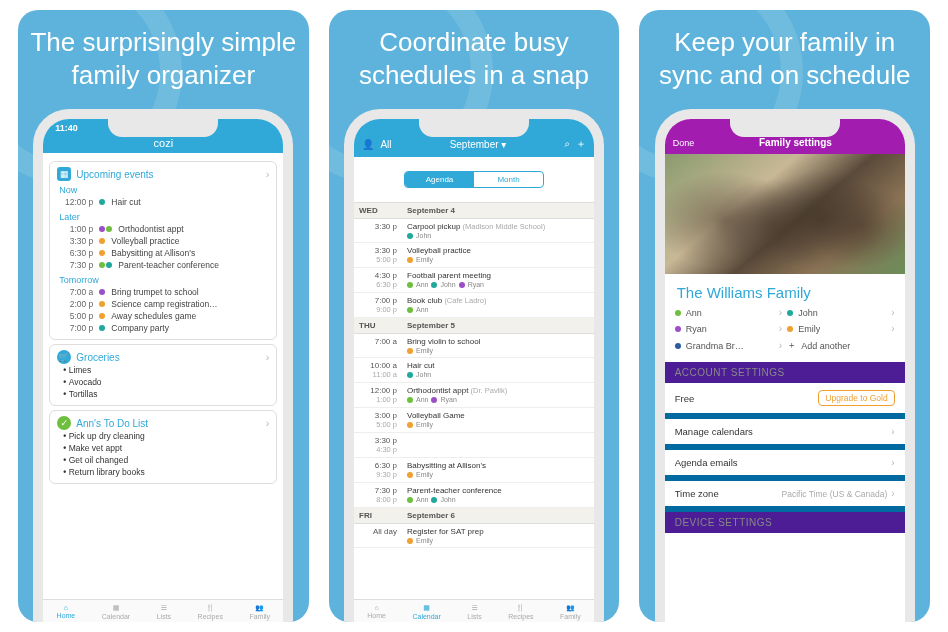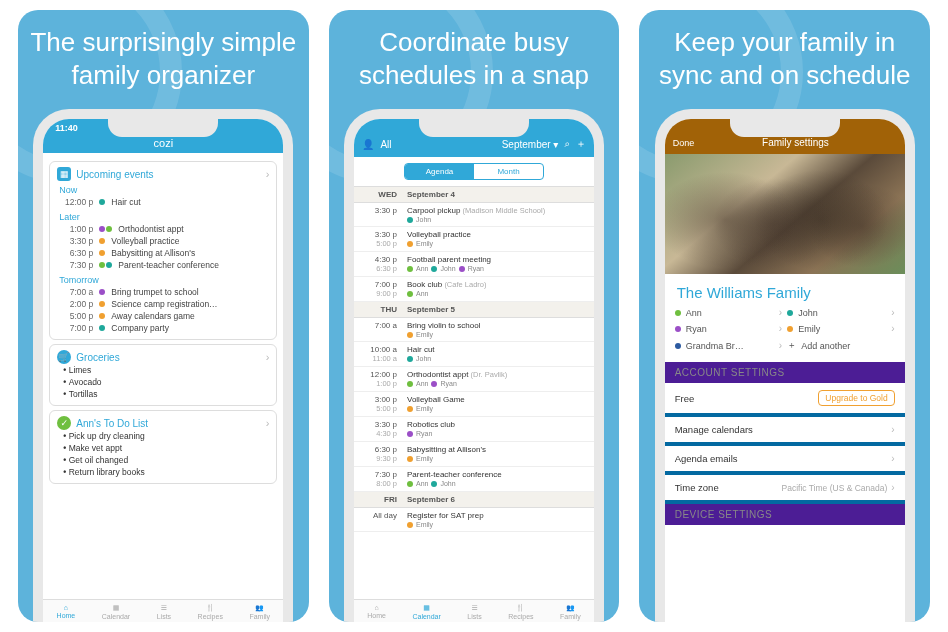--- a/index.html
+++ b/index.html
@@ -28,48 +28,48 @@
 .tm{width:36px;text-align:right;color:#666}
 .dots{display:flex;gap:1px}
 .dot{width:6px;height:6px;border-radius:50%;display:inline-block}
 .bl{color:#333;font-size:8.5px;padding:1px 0 1px 6px}
 .bl::before{content:"• ";color:#333;font-weight:bold}
 .tabbar{border-top:1px solid #ddd;display:flex;justify-content:space-around;padding:4px 0 2px;background:#fafafa}
 .tab{display:flex;flex-direction:column;align-items:center;gap:1px;color:#aaa;font-size:7px}
 .tab.active{color:#30a8d8}
 
 .s2-top{background:#30a8d8;color:#fff;padding:18px 8px 6px;display:flex;align-items:center;gap:6px;font-size:10px}
-.s2-title{flex:1;text-align:right;font-weight:500}
-.seg{display:flex;border:1px solid #30a8d8;border-radius:4px;margin:6px auto;width:140px;font-size:8px}
+.s2-title{flex:1;text-align:center;font-weight:500}
+.seg{display:flex;border:1px solid #30a8d8;border-radius:4px;margin:14px auto;width:140px;font-size:8px}
 .seg div{flex:1;text-align:center;padding:3px;color:#30a8d8}
 .seg .on{background:#30a8d8;color:#fff;border-radius:3px 0 0 3px}
 .s2-body{flex:1;overflow:hidden;border-top:1px solid #ddd}
 .dayhead{display:flex;background:#f3f1ec;border-bottom:1px solid #ddd;font-size:8px;font-weight:600;color:#555}
-.dayhead .c1{width:48px;text-align:right;padding:3px 5px}
+.dayhead .c1{width:48px;text-align:left;padding:3px 5px}
 .dayhead .c2{flex:1;padding:3px 5px}
 .ev{display:flex;border-bottom:1px solid #eee;font-size:8px}
 .ev .c1{width:48px;text-align:right;padding:3px 5px;color:#555}
 .ev .c1 .t2{color:#aaa;font-size:7.5px}
 .ev .c2{flex:1;padding:3px 5px}
 .ev .ttl{color:#333}
 .ev .loc{color:#aaa;font-size:7.5px}
 .ev .who{display:flex;align-items:center;gap:3px;margin-top:1px;flex-wrap:wrap}
 .ev .who span{font-size:7px;color:#888}
 
-.s3-top{background:#a16207;color:#fff;padding:18px 8px 6px;display:flex;align-items:center;font-size:10px}
+.s3-top{background:#a21caf;color:#fff;padding:18px 8px 6px;display:flex;align-items:center;font-size:10px}
 .s3-done{font-size:9px}
-.s3-title{flex:1;text-align:center;font-weight:400}
+.s3-title{flex:1;text-align:center;font-weight:700}
 .fam-photo{height:120px;background:linear-gradient(140deg,#8a9b6e 0%,#c8b896 35%,#5a4a3a 55%,#8b7355 75%,#6b8e5a 100%);position:relative;overflow:hidden}
 .fam-photo::after{content:"";position:absolute;inset:0;background:radial-gradient(ellipse 30% 40% at 25% 55%,rgba(60,45,35,.5),transparent),radial-gradient(ellipse 25% 38% at 45% 58%,rgba(70,55,45,.5),transparent),radial-gradient(ellipse 28% 42% at 65% 55%,rgba(50,40,30,.5),transparent),radial-gradient(ellipse 22% 35% at 82% 60%,rgba(65,50,40,.5),transparent)}
 .fam-name{color:#30a8d8;font-size:15px;padding:10px 12px 6px}
 .members{display:grid;grid-template-columns:1fr 1fr;gap:5px;padding:0 10px 10px}
 .member{display:flex;align-items:center;gap:5px;font-size:9px;color:#555}
 .member .chev{margin-left:auto;color:#bbb;font-size:10px}
 .sect{background:#4c1d95;color:#888;font-size:10px;padding:5px 10px;letter-spacing:.5px}
-.srow{display:flex;align-items:center;padding:7px 10px;border-bottom:4px solid #0369a1;font-size:9.5px;color:#333}
+.srow{display:flex;align-items:center;padding:7px 10px;border-bottom:6px solid #0369a1;font-size:9.5px;color:#333}
 .srow .val{color:#aaa;margin-left:auto;margin-right:4px;font-size:8.5px}
 .srow .chev{color:#bbb;font-size:10px}
 .upg{border:1px solid #f0a030;color:#f0a030;border-radius:4px;padding:2px 6px;font-size:8.5px;margin-left:auto}
 </style>
 </head>
 <body>
 
 <div class="container">
 
   <div class="panel">
@@ -141,21 +141,21 @@
                   <span class="dots">
                     <span class="dot" style="background:#f0a030"></span>
                   </span>
                   <span>Science camp registration…</span>
                 </div>
                 <div class="row">
                   <span class="tm">5:00 p</span>
                   <span class="dots">
                     <span class="dot" style="background:#f0a030"></span>
                   </span>
-                  <span>Away calendars game</span>
+                  <span>Away schedules game</span>
                 </div>
                 <div class="row">
                   <span class="tm">7:00 p</span>
                   <span class="dots">
                     <span class="dot" style="background:#1fa89b"></span>
                   </span>
                   <span>Company party</span>
                 </div>
               </div>
           </div>
@@ -293,24 +293,20 @@
             </div>
             <div class="ev">
               <div class="c1">3:00 p<div class="t2">5:00 p</div></div>
               <div class="c2"><span class="ttl">Volleyball Game</span> <span class="loc"></span><div class="who">
                   <span class="dot" style="background:#f0a030"></span>
                   <span>Emily</span>
                 </div></div>
             </div>
             <div class="ev">
               <div class="c1">3:30 p<div class="t2">4:30 p</div></div>
-              <div class="c2"><span class="ttl">Robotics club</span> <span class="loc"></span><div class="who">
-                  <span class="dot" style="background:#9b4fc7"></span>
-                  <span>Ryan</span>
-                </div></div>
             </div>
             <div class="ev">
               <div class="c1">6:30 p<div class="t2">9:30 p</div></div>
               <div class="c2"><span class="ttl">Babysitting at Allison's</span> <span class="loc"></span><div class="who">
                   <span class="dot" style="background:#f0a030"></span>
                   <span>Emily</span>
                 </div></div>
             </div>
             <div class="ev">
               <div class="c1">7:30 p<div class="t2">8:00 p</div></div>

